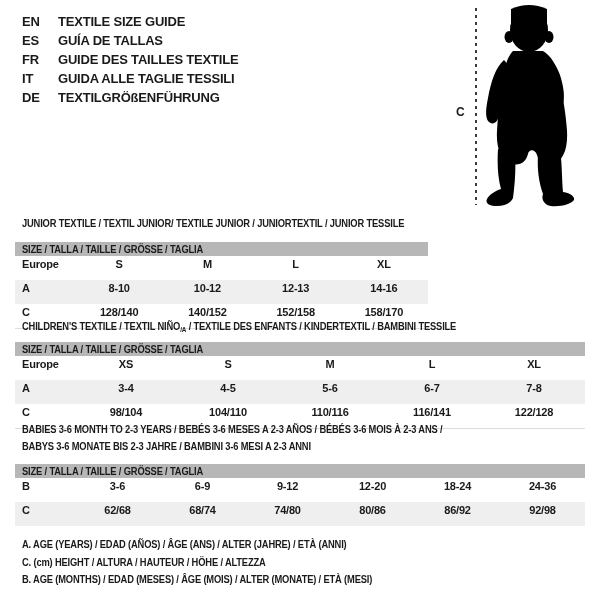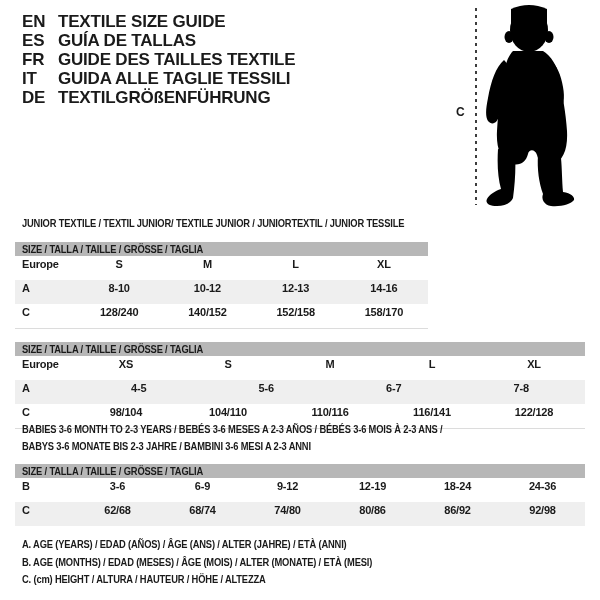--- a/index.html
+++ b/index.html
@@ -8,21 +8,21 @@
     --txt:#1a1a1a;
     --sil:#000000;
   }
   html,body{margin:0;padding:0;background:#fff;}
   .page{
     position:relative;width:600px;height:600px;background:#ffffff;overflow:hidden;
     font-family:"Liberation Sans",sans-serif;font-weight:700;color:var(--txt);
   }
   
   .lang-block{position:absolute;left:22px;top:12px;}
-  .lang-row{height:19px;line-height:19px;font-size:17px;letter-spacing:-0.2px;}
+  .lang-row{height:19px;line-height:19px;font-size:13px;letter-spacing:-0.2px;}
   .lang-code{display:inline-block;width:36px;}
   
   .sil-svg{position:absolute;left:483px;top:3px;}
   .dash-line{
     position:absolute;left:475px;top:8px;width:2px;height:197px;
     background:repeating-linear-gradient(to bottom,#3d3d3d 0 3px,transparent 3px 7px);
   }
   .c-label{position:absolute;left:456px;top:105px;font-size:12px;line-height:14px;}
   
   .cond{display:inline-block;transform:scaleX(0.85);transform-origin:0 50%;
@@ -142,43 +142,47 @@
         </div>
         <div class="trow shaded">
           <div class="tlabel">A</div>
           <div class="tcell">8-10</div>
           <div class="tcell">10-12</div>
           <div class="tcell">12-13</div>
           <div class="tcell">14-16</div>
         </div>
         <div class="trow">
           <div class="tlabel">C</div>
-          <div class="tcell">128/240</div>
+          <div class="tcell">128/140</div>
           <div class="tcell">140/152</div>
           <div class="tcell">152/158</div>
           <div class="tcell">158/170</div>
         </div>
       </div>
   </div>
 
+  <div class="sec-title t2-title">
+    <span class="cond"><span>CHILDREN'S TEXTILE / TEXTIL NIÑO</span><span class="sub">/A</span><span> / TEXTILE DES ENFANTS / KINDERTEXTIL / BAMBINI TESSILE</span></span>
+  </div>
   <div class="table t2-table">
     <div class="bar">
       <span class="cond">SIZE / TALLA / TAILLE / GRÖSSE / TAGLIA</span>
     </div>
     <div>
         <div class="trow">
           <div class="tlabel">Europe</div>
           <div class="tcell">XS</div>
           <div class="tcell">S</div>
           <div class="tcell">M</div>
           <div class="tcell">L</div>
           <div class="tcell">XL</div>
         </div>
         <div class="trow shaded">
           <div class="tlabel">A</div>
+          <div class="tcell">3-4</div>
           <div class="tcell">4-5</div>
           <div class="tcell">5-6</div>
           <div class="tcell">6-7</div>
           <div class="tcell">7-8</div>
         </div>
         <div class="trow">
           <div class="tlabel">C</div>
           <div class="tcell">98/104</div>
           <div class="tcell">104/110</div>
           <div class="tcell">110/116</div>
@@ -195,35 +199,35 @@
   <div class="table t3-table">
     <div class="bar">
       <span class="cond">SIZE / TALLA / TAILLE / GRÖSSE / TAGLIA</span>
     </div>
     <div>
         <div class="trow">
           <div class="tlabel">B</div>
           <div class="tcell">3-6</div>
           <div class="tcell">6-9</div>
           <div class="tcell">9-12</div>
-          <div class="tcell">12-19</div>
+          <div class="tcell">12-20</div>
           <div class="tcell">18-24</div>
           <div class="tcell">24-36</div>
         </div>
         <div class="trow shaded">
           <div class="tlabel">C</div>
           <div class="tcell">62/68</div>
           <div class="tcell">68/74</div>
           <div class="tcell">74/80</div>
           <div class="tcell">80/86</div>
           <div class="tcell">86/92</div>
           <div class="tcell">92/98</div>
         </div>
       </div>
   </div>
 
   <div class="notes">
     <div class="note-line"><span class="cond">A. AGE (YEARS) / EDAD (AÑOS) / ÂGE (ANS) / ALTER (JAHRE) / ETÀ (ANNI)</span></div>
+    <div class="note-line"><span class="cond">C. (cm) HEIGHT / ALTURA / HAUTEUR / HÖHE / ALTEZZA</span></div>
     <div class="note-line"><span class="cond">B. AGE (MONTHS) / EDAD (MESES) / ÂGE (MOIS) / ALTER (MONATE) / ETÀ (MESI)</span></div>
-    <div class="note-line"><span class="cond">C. (cm) HEIGHT / ALTURA / HAUTEUR / HÖHE / ALTEZZA</span></div>
   </div>
 
 </div>
 
 </body></html>

